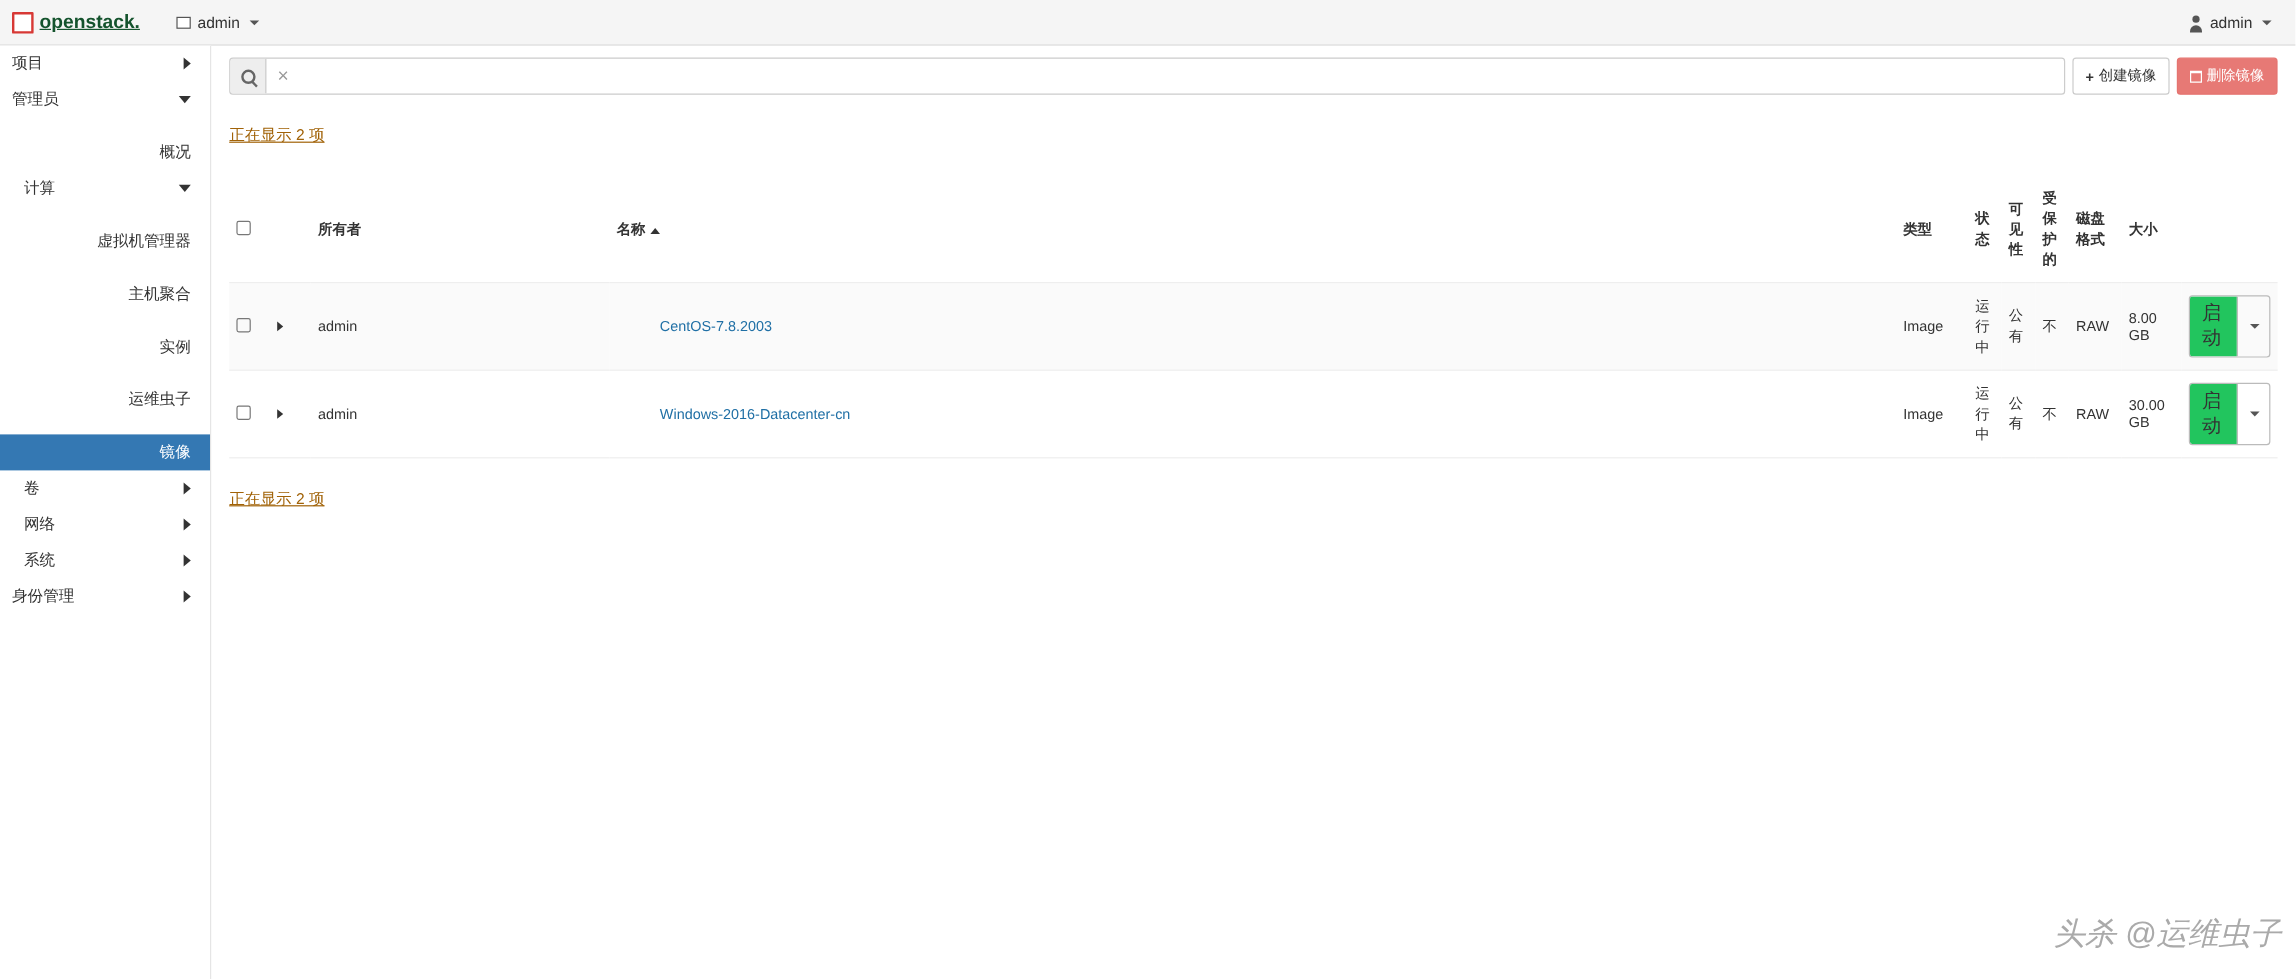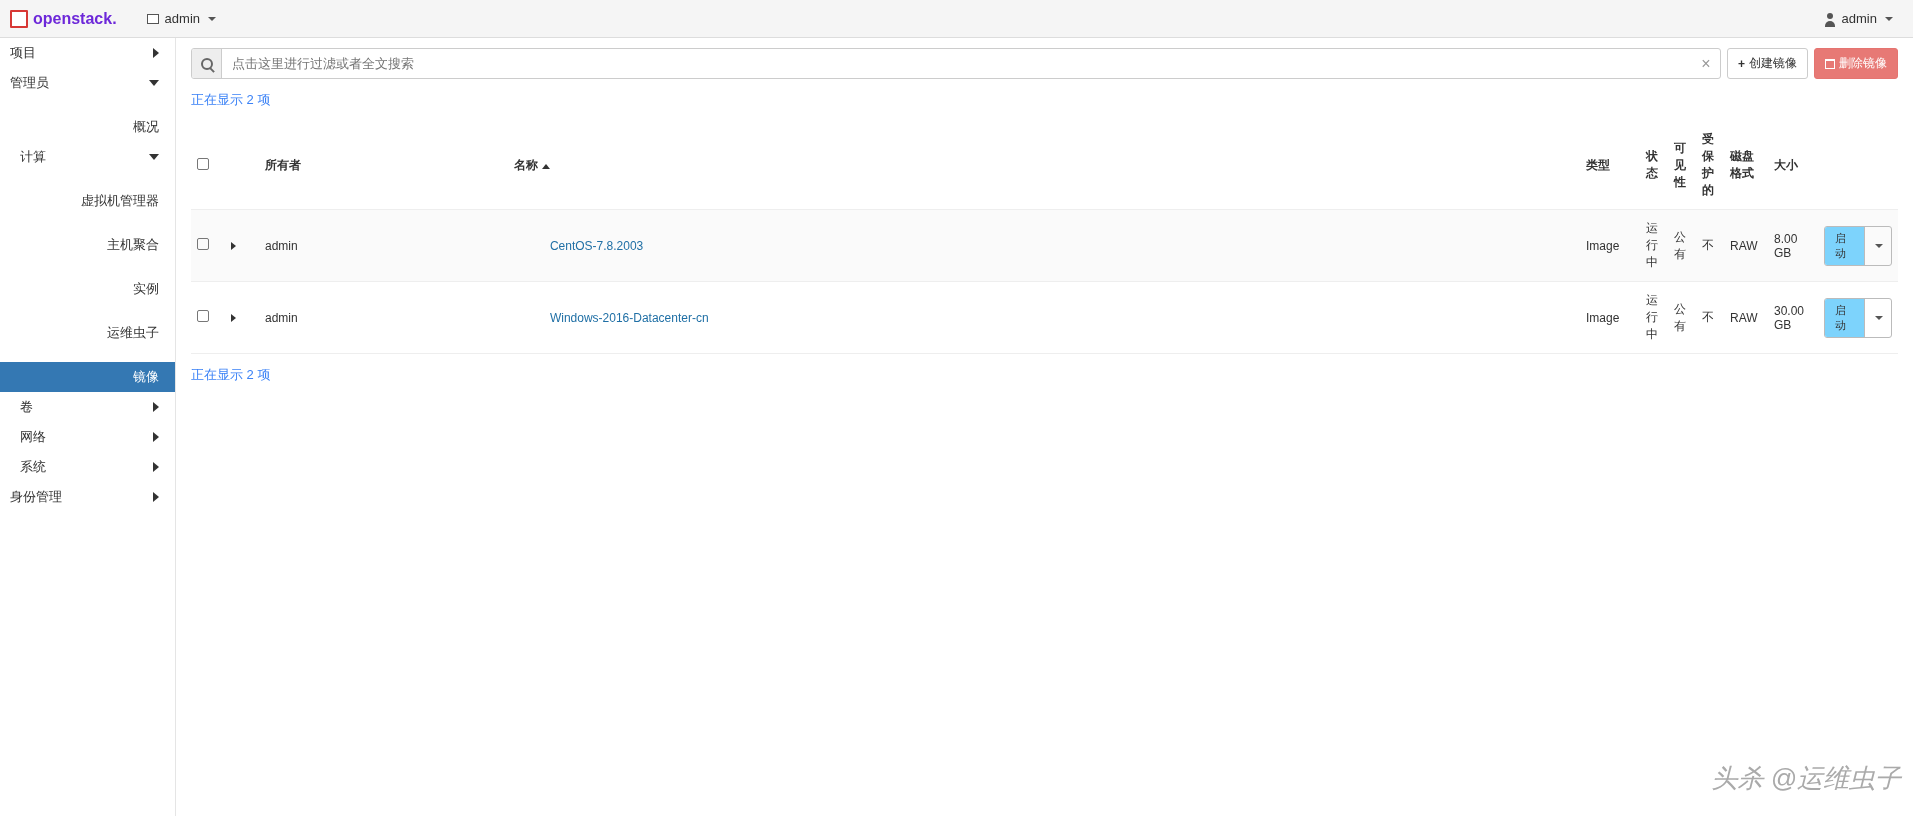--- a/index.html
+++ b/index.html
@@ -1,20 +1,20 @@
 <!DOCTYPE html>
 <html><head>
   <meta charset="utf-8">
   <style>
     * { margin: 0; padding: 0; box-sizing: border-box; }
     body { font-family: "Helvetica Neue", Helvetica, Arial, sans-serif; font-size: 13px; color: #333; background: #fff; }
     
     
     .topbar { height: 38px; background: #f5f5f5; border-bottom: 1px solid #ddd; display: flex; align-items: center; padding: 0 10px; }
-    .brand { display: flex; align-items: center; gap: 5px; font-weight: 600; font-size: 16px; color: #6d28d9; padding-right: 20px; }
+    .brand { display: flex; align-items: center; gap: 5px; font-weight: 600; font-size: 16px; color: #14532d; padding-right: 20px; text-decoration: underline; }
     .brand-icon { width: 18px; height: 18px; border: 2px solid #d73835; background: #fff; display: inline-block; border-radius:1px; }
     .tb-dropdown { padding: 6px 10px; color: #333; cursor: pointer; display: flex; align-items: center; gap: 6px; }
     .spacer { flex: 1; }
     .caret-down { display: inline-block; width: 0; height: 0; border-left: 4px solid transparent; border-right: 4px solid transparent; border-top: 4px solid #555; margin-left: 2px; }
     .user-icon { display:inline-block; width:12px; height:12px; position:relative;}
     .user-icon::before { content:''; position:absolute; top:0; left:3px; width:6px; height:6px; background:#555; border-radius:50%;}
     .user-icon::after  { content:''; position:absolute; bottom:-2px; left:1px; width:10px; height:6px; background:#555; border-radius:6px 6px 0 0;}
     .proj-icon { display:inline-block; width:12px; height:10px; border:1px solid #555; background:#fff; }
     
     
@@ -42,31 +42,31 @@
     .mag { width:12px; height:12px; border:2px solid #666; border-radius:50%; position:relative;}
     .mag::after { content:''; position:absolute; width:2px; height:6px; background:#666; bottom:-5px; right:-2px; transform:rotate(-45deg);}
     .search-input { flex:1; border:none; padding:6px 10px; font-size:13px; outline:none;}
     .search-clear { width:28px; display:flex; align-items:center; justify-content:center; cursor:pointer; color:#999; font-size:16px;}
     .btn { border:1px solid #ccc; background:#fff; padding:6px 10px; border-radius:3px; cursor:pointer; display:flex; align-items:center; gap:4px; white-space:nowrap; font-size:12px;}
     .btn.danger { background:#e77975; border-color:#e57470; color:#fff;}
     .plus { font-weight:bold;}
     .trash { display:inline-block; width:10px; height:10px; border:1px solid #fff; border-top-width:2px; position:relative;}
     
     
-    .status-text { margin:12px 0; color:#3b82f6; font-size:13px;}
+    .status-text { margin:25px 0; color:#a16207; font-size:13px;text-decoration:underline;}
     table.img { width:100%; border-collapse:collapse;}
     table.img th, table.img td { padding:10px 6px; text-align:left; font-size:12px; border-bottom:1px solid #eee; vertical-align:middle;}
     table.img th { font-weight:700; color:#333;}
     table.img th.narrow, table.img td.narrow { width:34px;}
     .ck { width:12px; height:12px; border:1px solid #777; display:inline-block; border-radius:2px;}
     .row-chev { display:inline-block; width:0; height:0; border-top:4px solid transparent; border-bottom:4px solid transparent; border-left:5px solid #333;}
     a.link { color:#1f6fa5; text-decoration:none;margin-left:36px;}
     .sort-caret { display:inline-block; width:0;height:0;border-left:4px solid transparent;border-right:4px solid transparent;border-bottom:5px solid #333; margin-left:4px;}
     .action-split { display:inline-flex; border:1px solid #bbb; border-radius:3px; overflow:hidden;}
-    .action-split .a-main { padding:4px 10px; background:#7dd3fc; font-size:11px;}
+    .action-split .a-main { padding:4px 10px; background:#22c55e; font-size:16px;}
     .action-split .a-drop { padding:4px 8px; border-left:1px solid #bbb; display:flex; align-items:center;}
     tr.row.alt { background:#fafafa;}
     
     
     .watermark { position:fixed; bottom:20px; right:12px; font-size:26px; color:#aaa; font-style:italic; pointer-events:none;}
   </style>
 </head>
 <body>
 
 <div class="topbar">
@@ -139,21 +139,20 @@
   </div>
 
   <div class="main">
 
 
     <div class="tool-row">
       <div class="search-wrap">
         <div class="search-btn">
             <span class="mag"></span>
           </div>
-        <input class="search-input" placeholder="点击这里进行过滤或者全文搜索" style="">
         <div class="search-clear">×</div>
       </div>
       <div class="btn">
         <span class="plus">+</span>
         <span>创建镜像</span>
       </div>
       <div class="btn danger">
         <span class="trash"></span>
         <span>删除镜像</span>
       </div>

